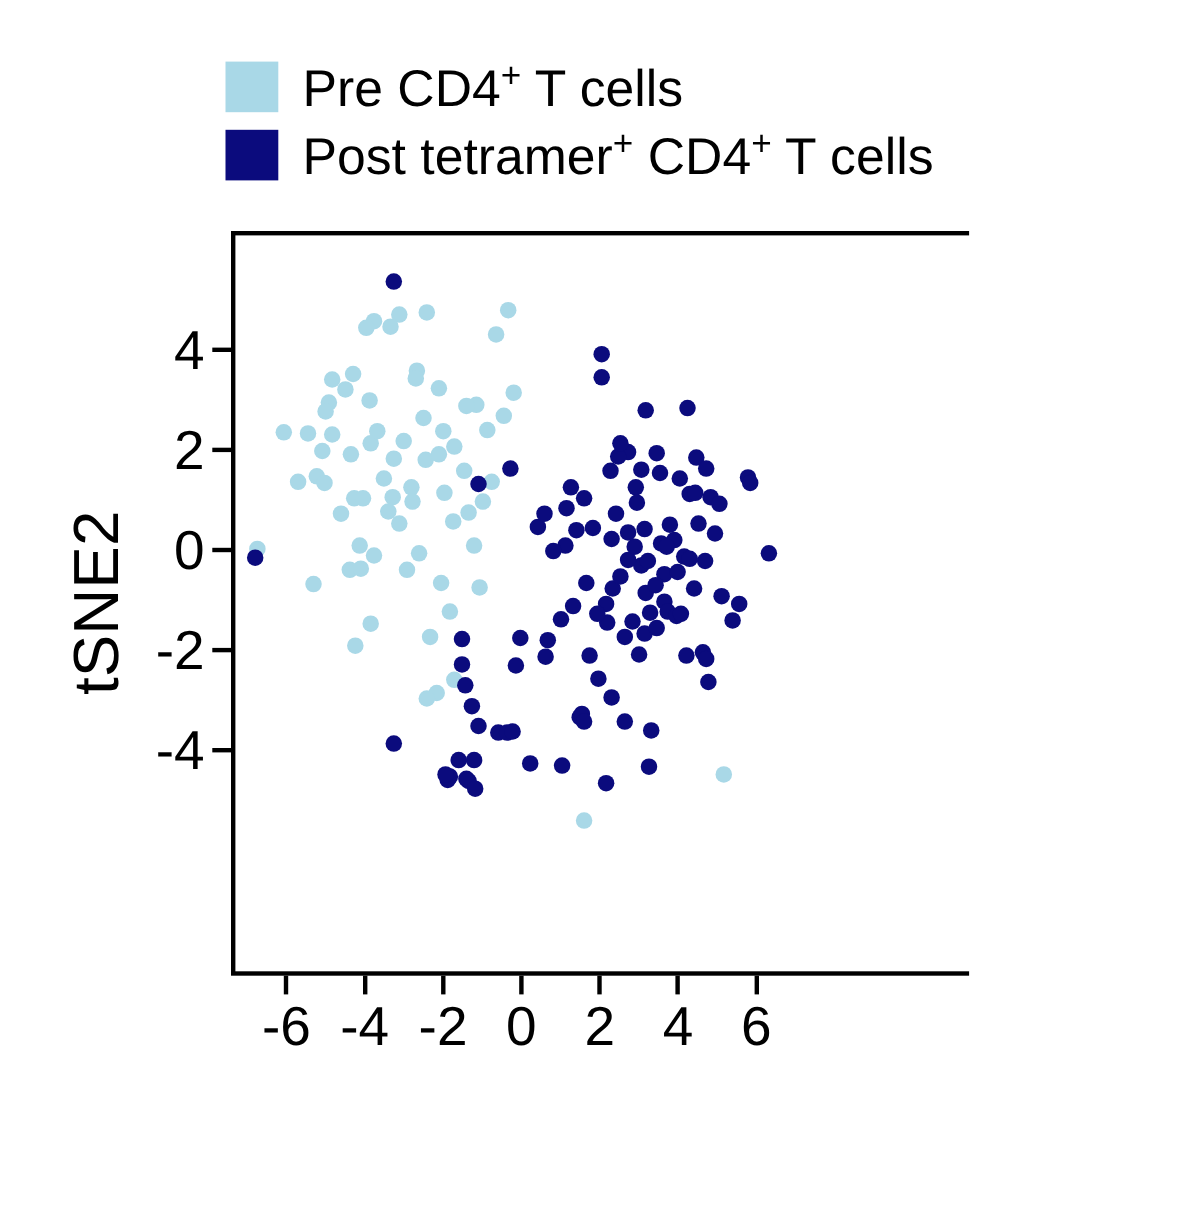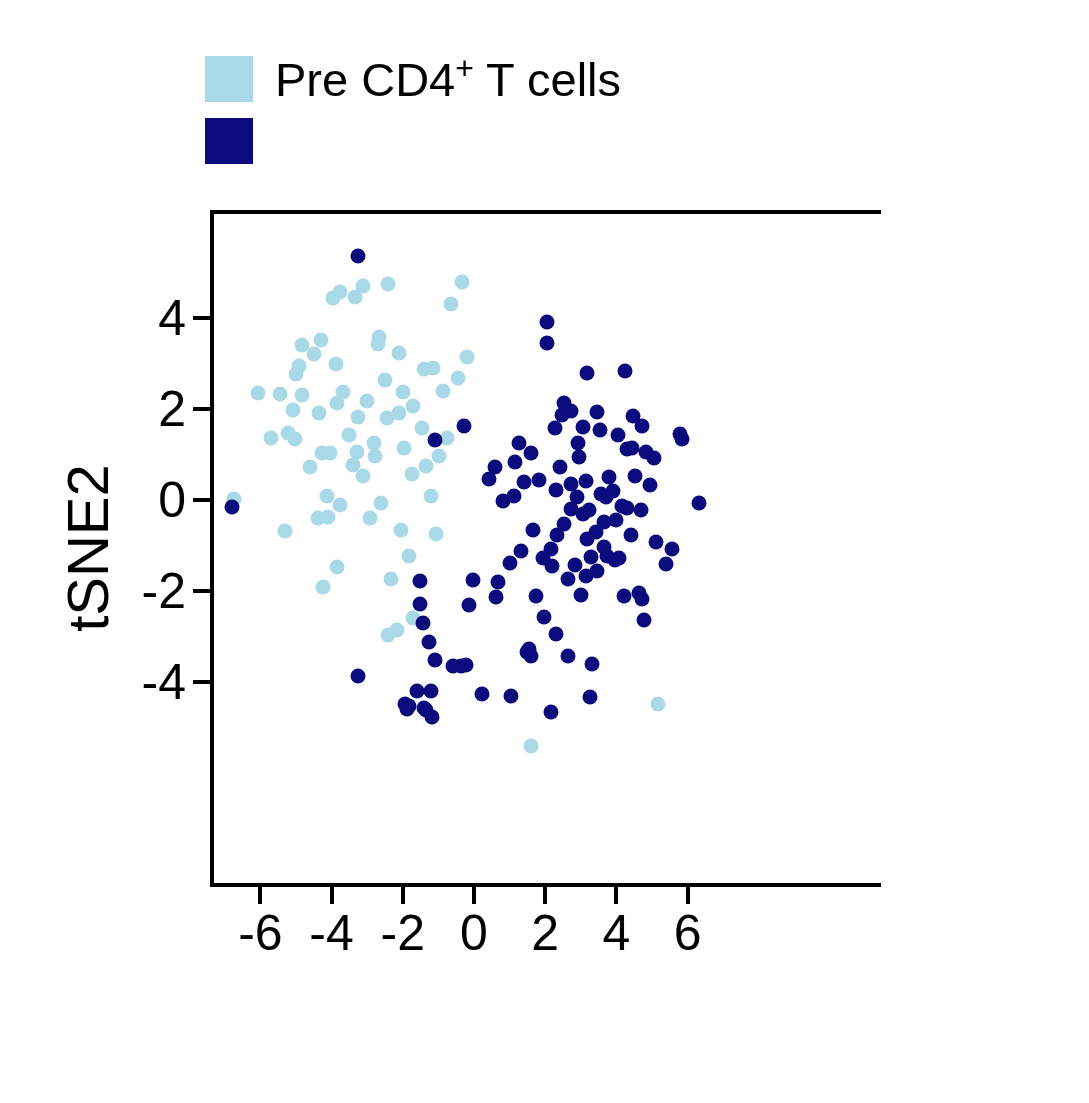--- a/index.html
+++ b/index.html
@@ -46,20 +46,21 @@
 
 <div id="root">
 
   <div id="legend">
     <div class="legend-row">
       <span class="swatch" style="background: rgb(169, 216, 231);"></span>
       <span class="legend-label">Pre CD4<sup>+</sup> T cells</span>
     </div>
     <div class="legend-row">
       <span class="swatch" style="background: rgb(11, 11, 125);"></span>
+      <span class="legend-label">Post tetramer<sup>+</sup> CD4<sup>+</sup> T cells</span>
     </div>
   </div>
 
   <div id="plot-frame">
     <div id="points-layer">
         <div class="pt pre" style="left: 149.368px; top: 71.6px; background: rgb(169, 216, 231);"></div>
         <div class="pt pre" style="left: 126.228px; top: 77.515px; background: rgb(169, 216, 231);"></div>
         <div class="pt pre" style="left: 119.464px; top: 83.885px; background: rgb(169, 216, 231);"></div>
         <div class="pt pre" style="left: 140.824px; top: 82.975px; background: rgb(169, 216, 231);"></div>
         <div class="pt pre" style="left: 173.932px; top: 69.78px; background: rgb(169, 216, 231);"></div>

